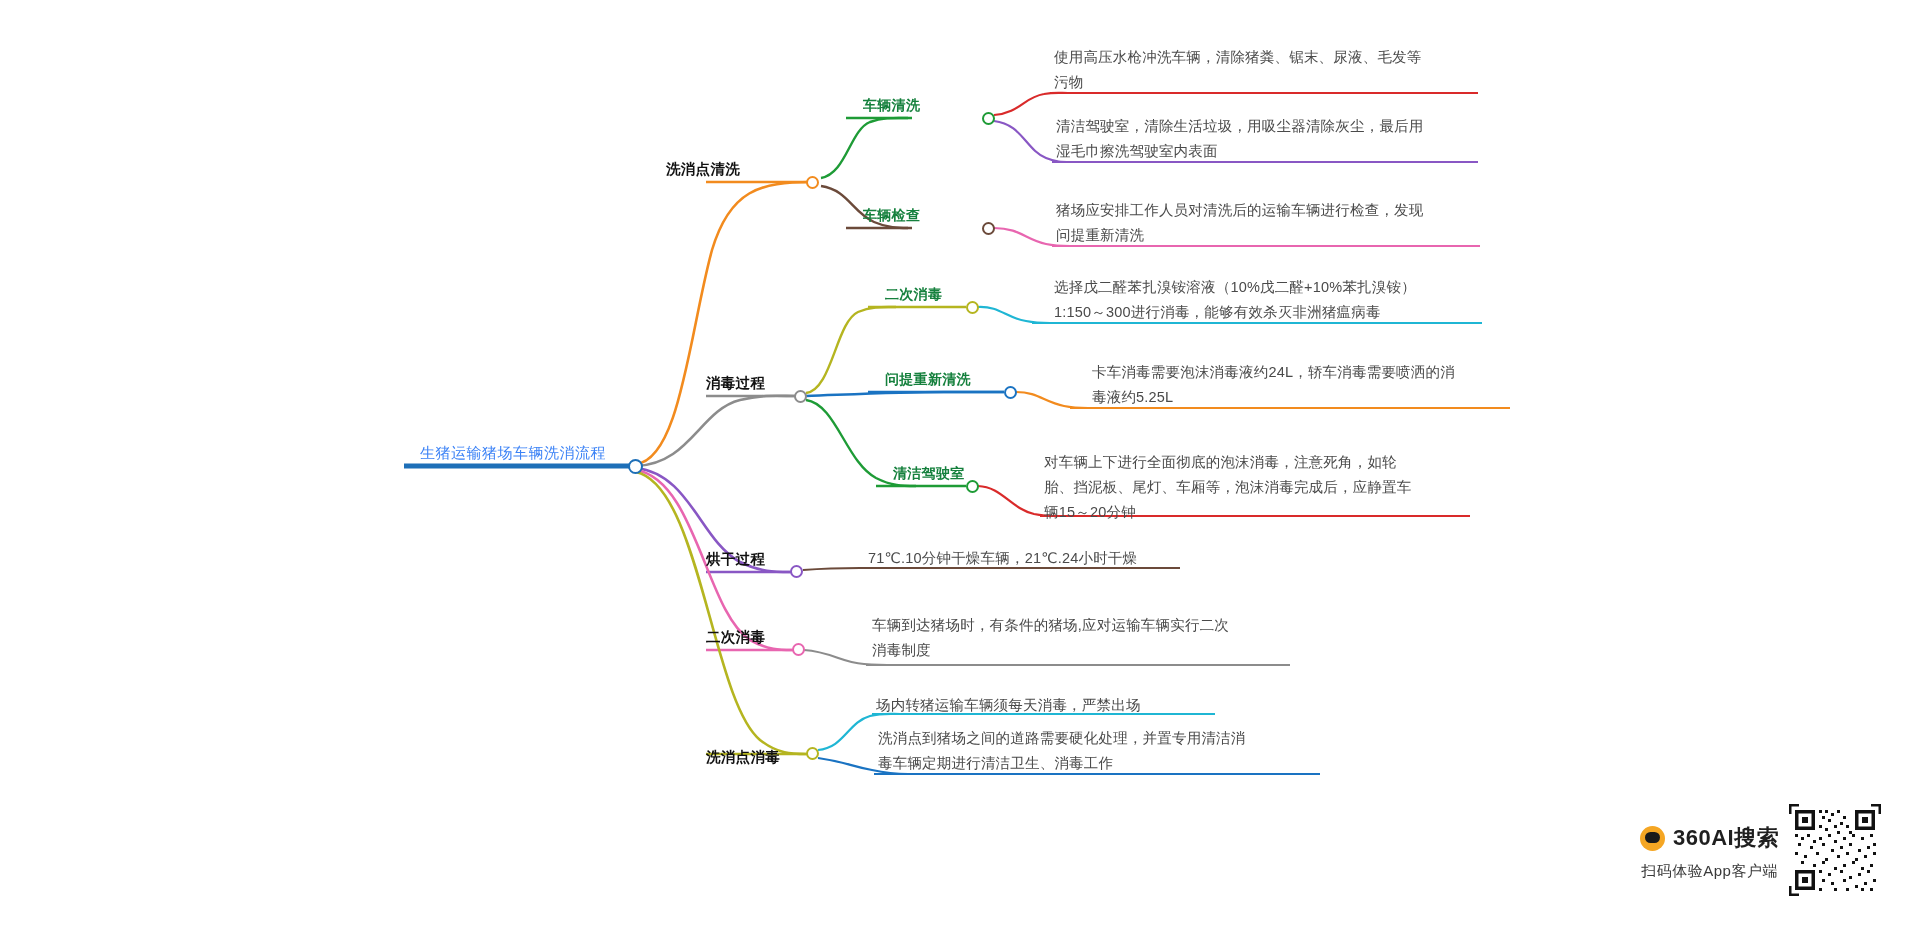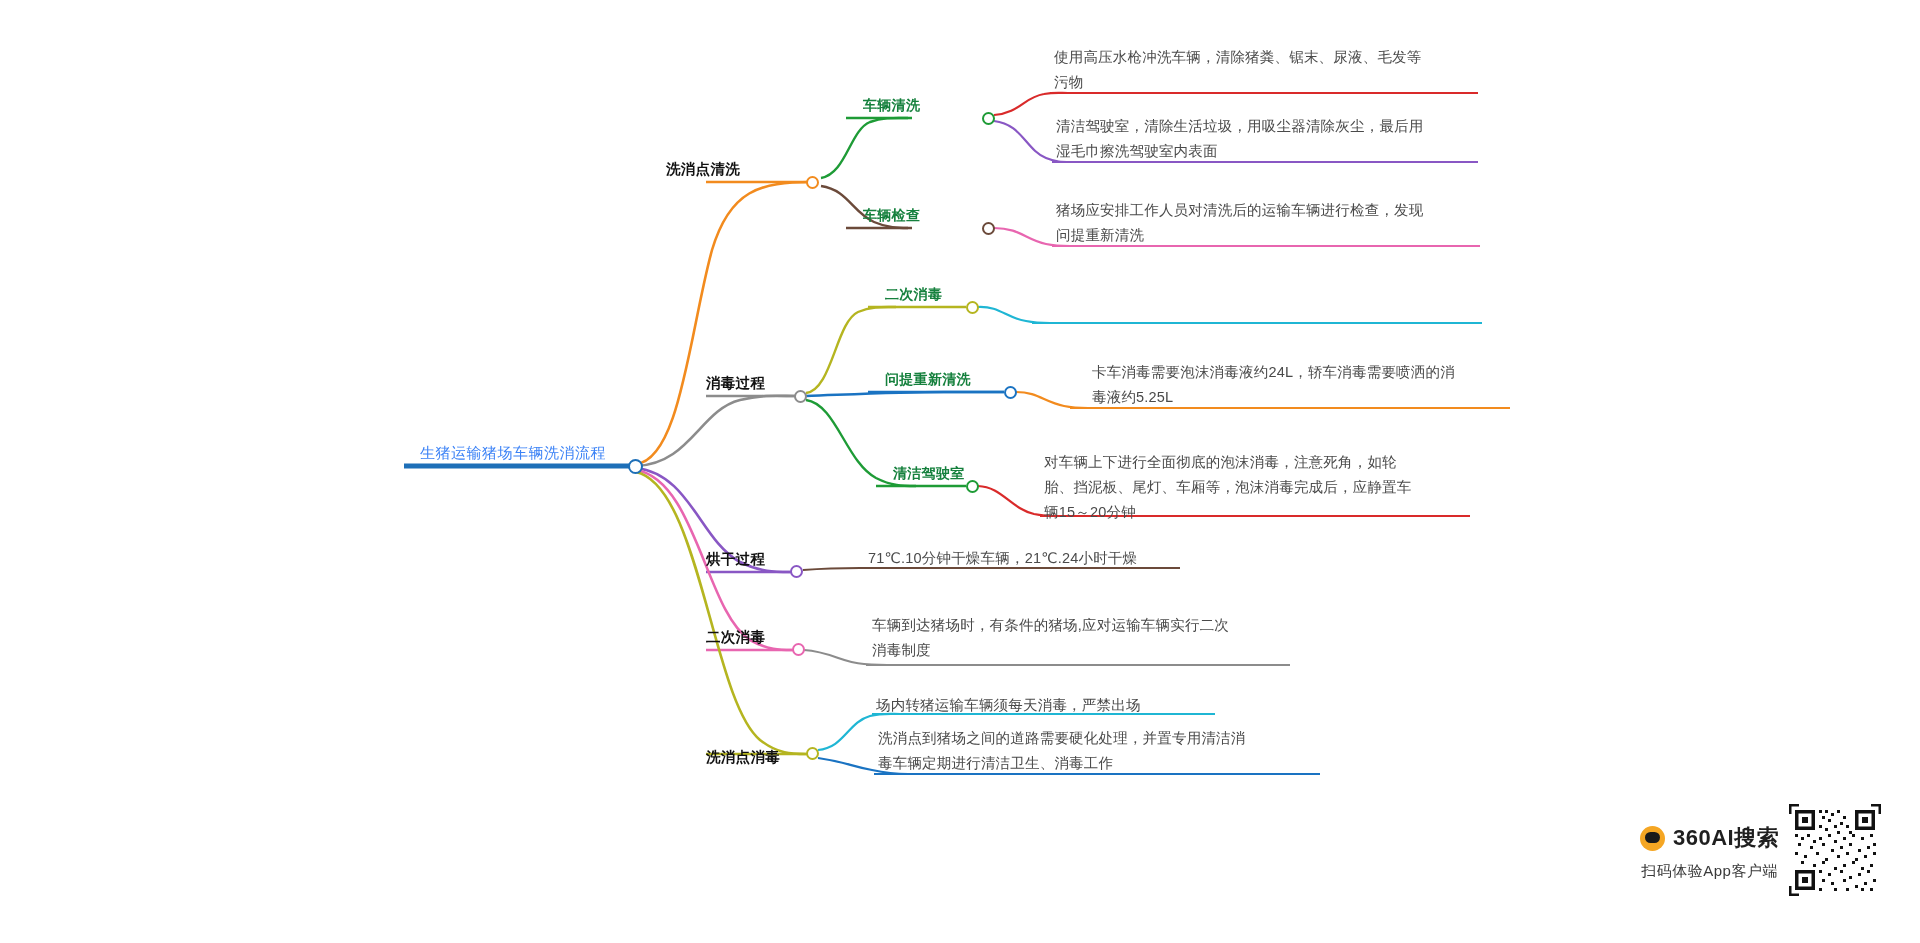--- a/index.html
+++ b/index.html
@@ -204,20 +204,22 @@
 
   <div class="leaf" style="left:1056px; top:198px; width:440px;">猪场应安排工作人员对清洗后的运输车辆进行检查，发现
 问提重新清洗</div>
 
   <div class="l1-label" style="left:706px; top:374px;">消毒过程</div>
   <div class="dot" style="left:794px; top:390px; border-color:#8c8c8c;"></div>
 
   <div class="l2-label" style="left:868px; top:286px;">二次消毒</div>
   <div class="dot" style="left:966px; top:301px; border-color:#b5b520;"></div>
 
+  <div class="leaf" style="left:1054px; top:275px; width:470px;">选择戊二醛苯扎溴铵溶液（10%戊二醛+10%苯扎溴铵）
+1:150～300进行消毒，能够有效杀灭非洲猪瘟病毒</div>
 
   <div class="l2-label" style="left:868px; top:371px;">问提重新清洗</div>
   <div class="dot" style="left:1004px; top:386px; border-color:#1a73c2;"></div>
 
   <div class="leaf" style="left:1092px; top:360px; width:460px;">卡车消毒需要泡沫消毒液约24L，轿车消毒需要喷洒的消
 毒液约5.25L</div>
 
   <div class="l2-label" style="left:876px; top:465px;">清洁驾驶室</div>
   <div class="dot" style="left:966px; top:480px; border-color:#1e9b36;"></div>
 

